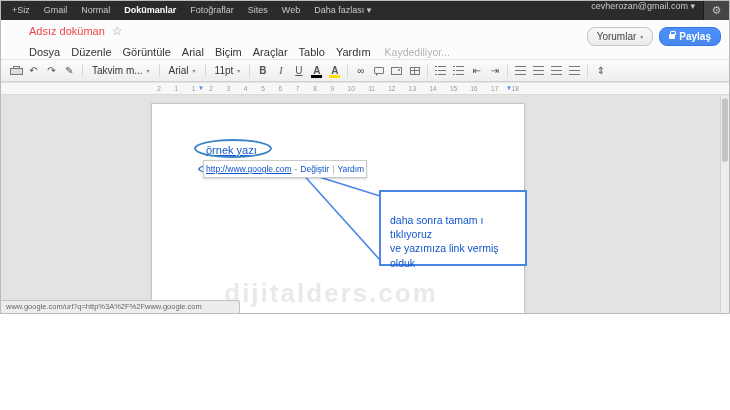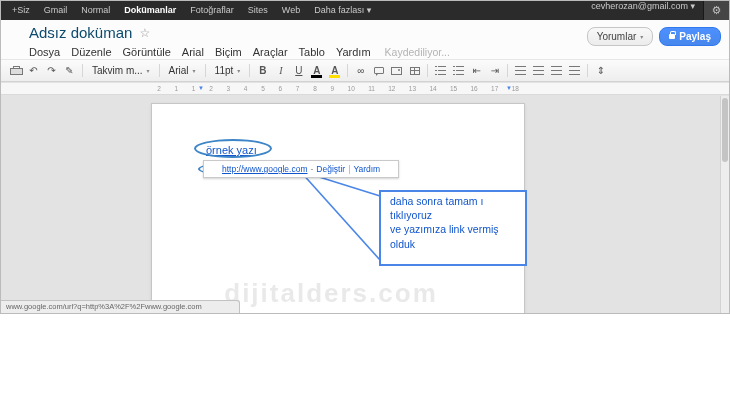--- a/index.html
+++ b/index.html
@@ -12,21 +12,21 @@
   .topbar-left{display:flex;align-items:center;padding-left:4px}
   .topbar-item{color:#c9c9c9;font-size:9px;line-height:19px;padding:0 7px;cursor:pointer;white-space:nowrap}
   .topbar-item.active{color:#fff;font-weight:bold}
   .topbar-right{display:flex;align-items:flex-start}
   .topbar-account{color:#c9c9c9;font-size:9px;padding:0 8px;cursor:pointer;white-space:nowrap}
   .gear-box{width:26px;height:19px;background:#454545;border-left:1px solid #191919;color:#c0c0c0;font-size:11px;display:flex;align-items:center;justify-content:center;cursor:pointer}
 
   
   .header{position:absolute;top:19px;left:0;right:0;height:39px;background:#fcfcfc}
   .title-wrap{position:absolute;left:28px;top:4px;display:flex;align-items:center}
-  .doc-title{font-size:15px;color:#0c4a6e;cursor:text}
+  .doc-title{font-size:11px;color:#ef4444;cursor:text}
   .star{color:#999;font-size:12px;margin-left:7px;cursor:pointer}
   .menubar{position:absolute;left:28px;top:26px;display:flex;gap:2px;font-size:11px;color:#333;align-items:flex-end}
   .menu-item{cursor:pointer}
   .saving{color:#b3b3b3;margin-left:12px;font-size:10.5px}
   .header-buttons{position:absolute;right:8px;top:7px;display:flex;gap:6px}
   .btn{font-size:10px;border-radius:8px;padding:3px 9px;cursor:pointer;display:flex;align-items:center;gap:4px}
   .btn-comments{background:linear-gradient(#f8f8f8,#ececec);border:1px solid #c6c6c6;color:#444}
   .btn-share{background:linear-gradient(#4d90fe,#4787ed);border:1px solid #3079ed;color:#fff;font-weight:bold}
   .caret{font-size:6px;color:#888;line-height:1}
   .lock{width:6px;height:5px;background:#fff;border-radius:1px;position:relative;display:inline-block}
@@ -62,26 +62,26 @@
   .marker-left{left:197px}
   .marker-right{left:505px}
 
   
   .canvas{position:absolute;top:95px;left:0;right:0;bottom:0;background:#e3e3e3;overflow:hidden}
   .page{position:absolute;left:150px;top:7px;width:374px;height:330px;background:#fff;border:1px solid #c6c6c6;border-bottom:none;box-shadow:0 1px 3px rgba(0,0,0,.08)}
   .sample-link{position:absolute;left:54px;top:40px;font-size:11px;color:#1155cc;text-decoration:underline;cursor:text}
   .ellipse{position:absolute;border:2px solid #3d85c6;border-radius:50%;pointer-events:none}
   .e1{left:42px;top:35px;width:78px;height:19px}
   .e2{left:46px;top:57px;width:104px;height:16px;border-width:2px}
-  .link-bubble{position:absolute;left:51px;top:56px;height:18px;display:flex;align-items:center;gap:3px;background:#fff;border:1px solid #c9c9c9;box-shadow:0 1px 2px rgba(0,0,0,.18);padding:0 18px;font-size:8.5px;white-space:nowrap;z-index:3}
+  .link-bubble{position:absolute;left:51px;top:56px;height:18px;display:flex;align-items:center;gap:3px;background:#fff;border:1px solid #c9c9c9;box-shadow:0 1px 2px rgba(0,0,0,.18);padding:0 2px;font-size:8.5px;white-space:nowrap;z-index:3}
   .lb-url{color:#1155cc;text-decoration:underline;cursor:pointer}
   .lb-dash{color:#888}
   .lb-action{color:#1155cc;cursor:pointer}
   .lb-div{color:#aaa}
-  .callout{position:absolute;left:227px;top:86px;width:148px;height:76px;background:#fff;border:2px solid #4a86e8;padding:2px 5px 0 9px;font-size:10.5px;color:#1155cc;line-height:1.35;z-index:2}
+  .callout{position:absolute;left:227px;top:86px;width:148px;height:76px;background:#fff;border:2px solid #4a86e8;padding:21px 5px 0 9px;font-size:10.5px;color:#1155cc;line-height:1.35;z-index:2}
   .connector{position:absolute;left:0;top:0;pointer-events:none;z-index:1}
   .watermark{position:absolute;left:120px;top:182px;width:420px;text-align:center;font-size:26px;font-weight:bold;letter-spacing:2px;color:rgba(120,120,120,.16);pointer-events:none}
 
   
   .vscroll{position:absolute;right:0;top:0;bottom:0;width:9px;background:#ededed;border-left:1px solid #d2d2d2;cursor:pointer}
   .vthumb{position:absolute;top:2px;left:1px;width:6px;height:64px;background:#c4c4c4;border-radius:3px;cursor:grab}
   .status-bubble{position:absolute;left:0;bottom:0;width:239px;height:13px;background:#ededed;border:1px solid #c2c2c2;border-left:none;border-bottom:none;border-radius:0 3px 0 0;font-size:7.5px;color:#666;line-height:12px;padding:0 5px;overflow:hidden;white-space:nowrap;z-index:50}
 </style>
 </head>
 <body>

